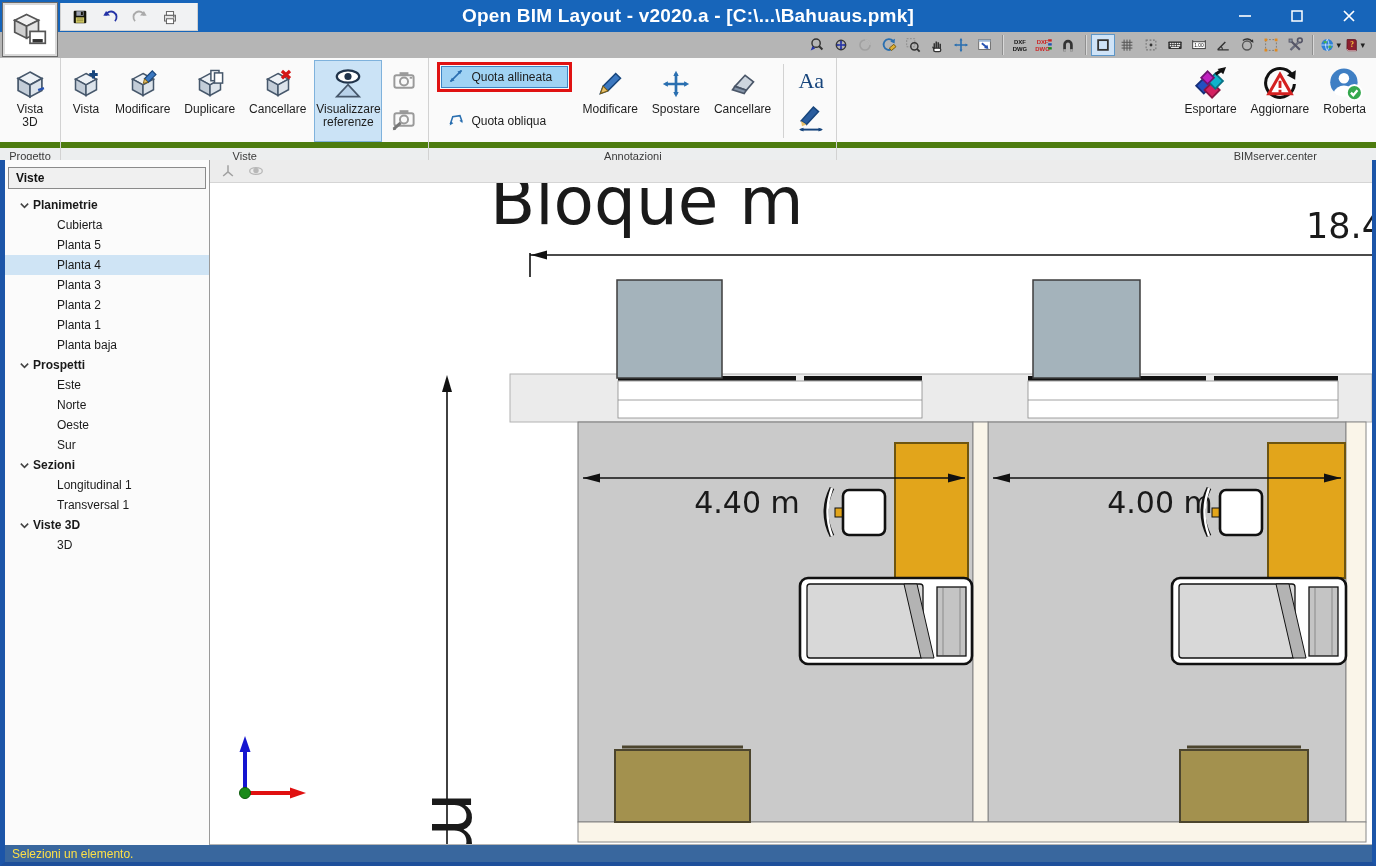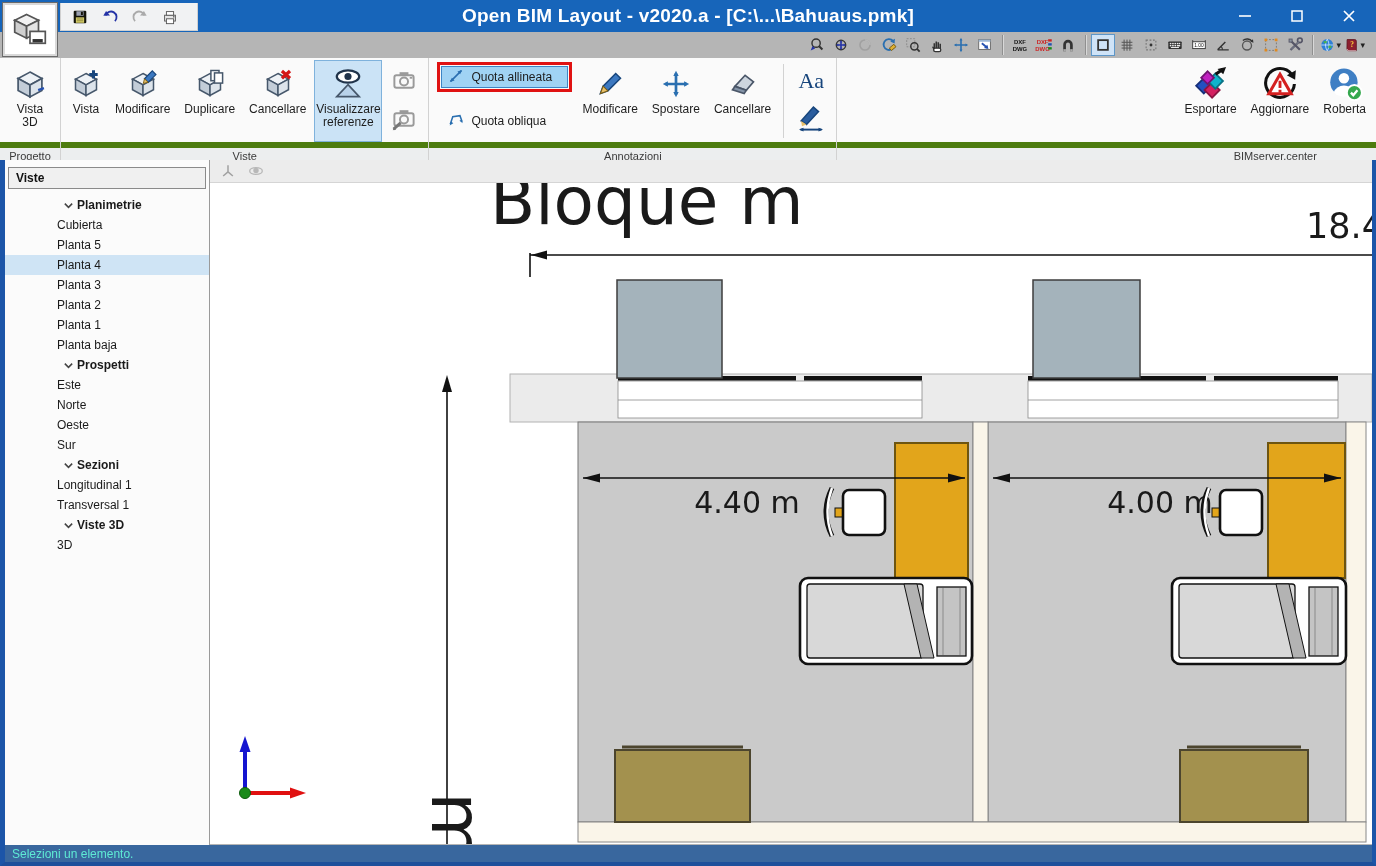--- a/index.html
+++ b/index.html
@@ -43,32 +43,32 @@
   .vdiv { width:1px; background:#d2d2d2; margin:4px 4px; }
   .aa-col { display:flex; flex-direction:column; align-items:center; justify-content:space-between; padding:4px 6px; }
   .aa-btn { font-size:22px; color:#17457c; font-family:"Liberation Serif",serif; height:34px; display:flex; align-items:center; }
   .brush-btn { height:38px; display:flex; align-items:center; }
 
   
   .main { position:absolute; left:0; top:160px; width:1376px; height:685px; display:flex; border-left:5px solid var(--frame); border-right:4px solid var(--frame); }
   .sidebar { width:205px; background:#fbfbfb; border-right:1px solid #9a9a9a; position:relative; }
   .side-header { margin:7px 3px 6px 3px; height:22px; background:#f0f0f0; border:1px solid #8a8a8a; font-size:12px; font-weight:bold; color:#111; line-height:20px; padding-left:7px; }
   .trow { height:20px; display:flex; align-items:center; font-size:12px; color:#1a1a1a; }
-  .trow.section { font-weight:bold;padding-left:44px; }
+  .trow.section { font-weight:bold; }
   .trow .chev { width:14px; margin-left:14px; color:#444; display:flex; }
   .trow.item { padding-left:52px; }
   .trow.selected { background:var(--sel_row); }
 
   .canvas { position:relative; flex:1; background:#fff; overflow:hidden; border-bottom:1px solid #b5b5b5; }
   .canvas-strip { position:absolute; left:0; top:0; right:0; height:23px; background:var(--canvas_strip); border-bottom:1px solid #d5d5d5; display:flex; align-items:center; gap:8px; padding-left:8px; z-index:3; }
   .cicon { width:20px; height:18px; display:flex; align-items:center; justify-content:center; }
   .drawing { position:absolute; left:0; top:0; width:1162px; height:685px; }
 
   
-  .statusbar { position:absolute; left:0; top:845px; width:1376px; height:21px; background:var(--status); border-left:5px solid var(--frame); border-right:4px solid var(--frame); border-bottom:4px solid var(--status_border); color:#5eead4; font-size:12px; display:flex; align-items:center; padding-left:7px; }
+  .statusbar { position:absolute; left:0; top:845px; width:1376px; height:21px; background:var(--status); border-left:5px solid var(--frame); border-right:4px solid var(--frame); border-bottom:4px solid var(--status_border); color:#fde047; font-size:12px; display:flex; align-items:center; padding-left:7px; }
 </style>
 </head>
 <body>
 <div id="app">
 
   <div class="titlebar">
     <div class="title-text">Open BIM Layout - v2020.a - [C:\...\Bahuaus.pmk]</div>
     <div class="winbtns">
       <span class="winbtn">
           <svg viewBox="0 0 20 20" width="20" height="20">

